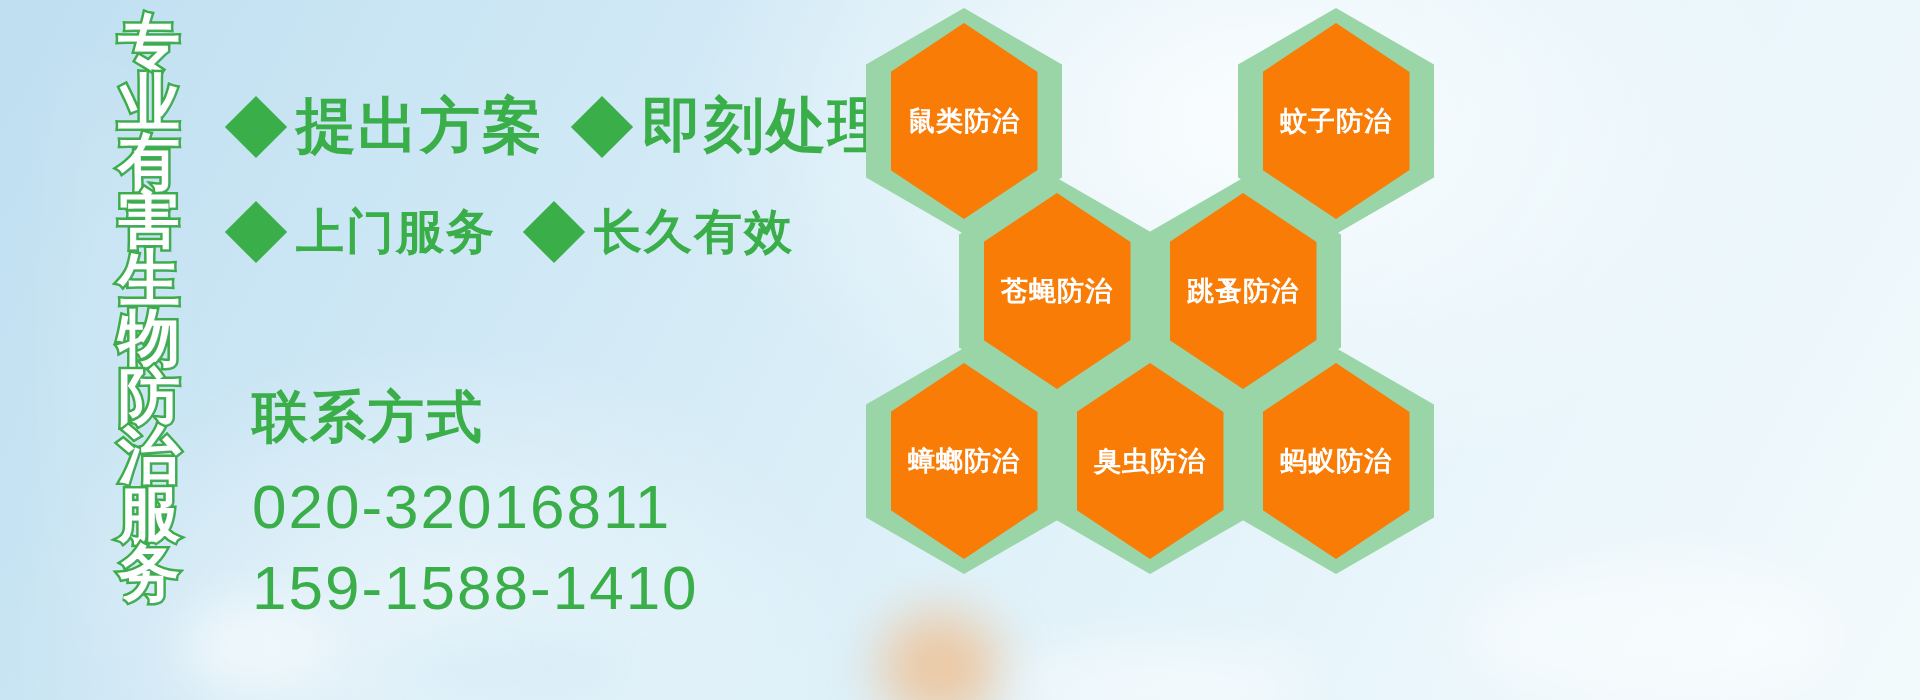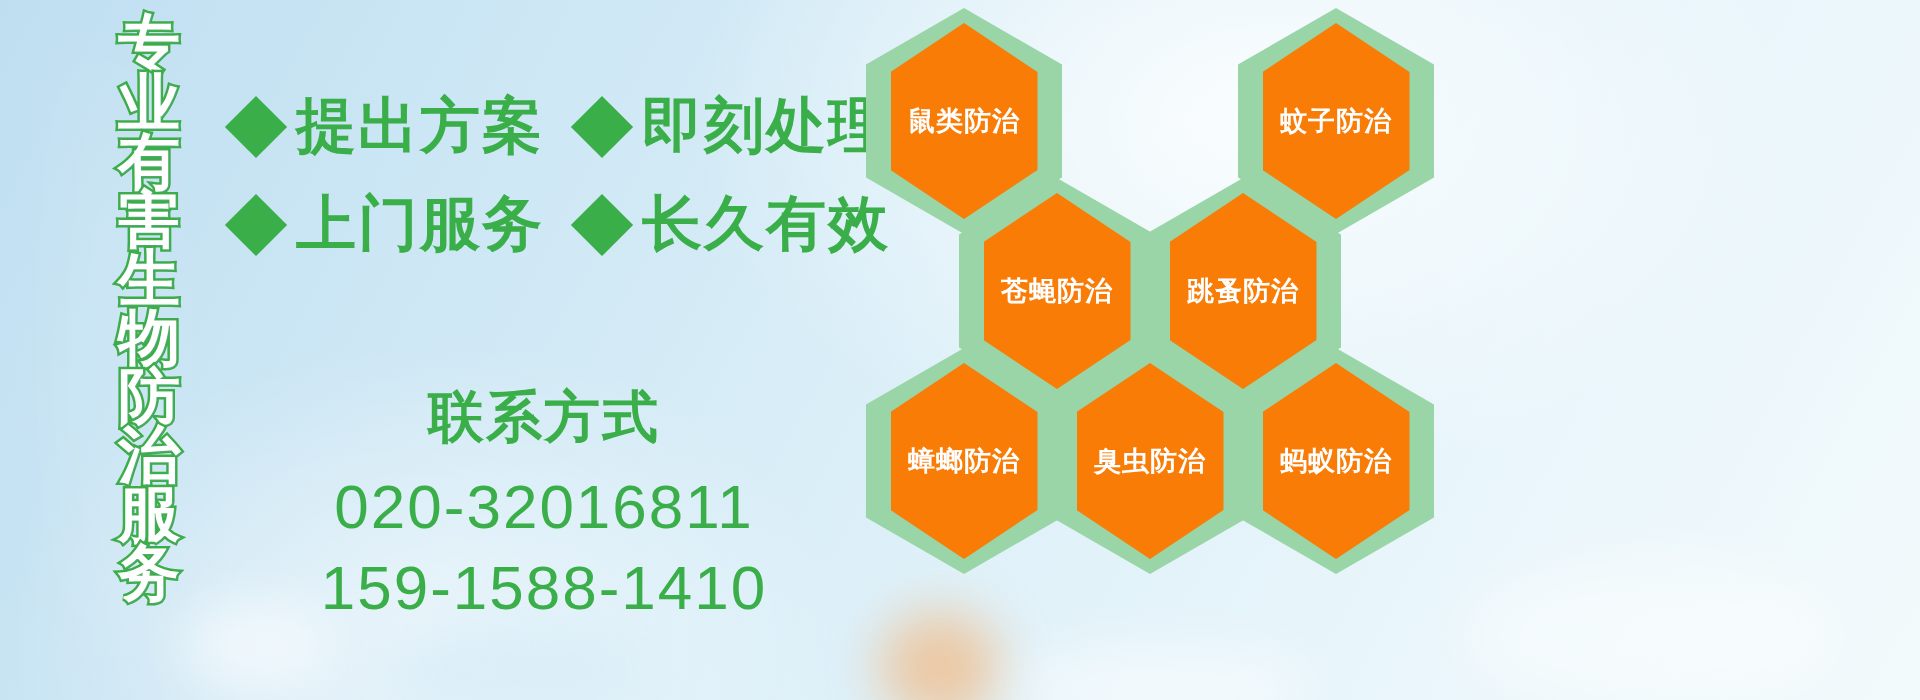--- a/index.html
+++ b/index.html
@@ -51,35 +51,35 @@
   .feature-row{
     position:absolute;
     display:flex;align-items:center;
     color:#3aae49;
     font-family:"DejaVu Sans","Liberation Sans",sans-serif;
     font-weight:bold;
     white-space:nowrap;
     text-align:right;
   }
   #feature-row-1{left:232px;top:86px;font-size:60px;}
-  #feature-row-2{left:232px;top:184px;font-size:60px;}
+  #feature-row-2{left:232px;top:200px;font-size:48px;}
   .feature-item{display:flex;align-items:center;}
   .diamond{
     width:44px;height:44px;background:#3aae49;
     transform:rotate(45deg);
     margin-right:18px;margin-left:2px;
     flex:0 0 auto;
   }
   .feature-label{letter-spacing:2px;}
   .gap{width:34px;}
 
   
   #contact-block{
-    position:absolute;left:244px;top:386px;width:600px;
-    text-align:center;color:#3aae49;
+    position:absolute;left:252px;top:386px;width:600px;
+    color:#3aae49;
   }
   #contact-title{
     font-family:"DejaVu Sans","Liberation Sans",sans-serif;
     font-size:56px;font-weight:bold;letter-spacing:2px;
     line-height:1.1;
   }
   .phone{
     font-family:"Liberation Sans","DejaVu Sans",sans-serif;
     font-size:62px;font-weight:normal;letter-spacing:2px;
     line-height:1.32;color:#3aae49;

